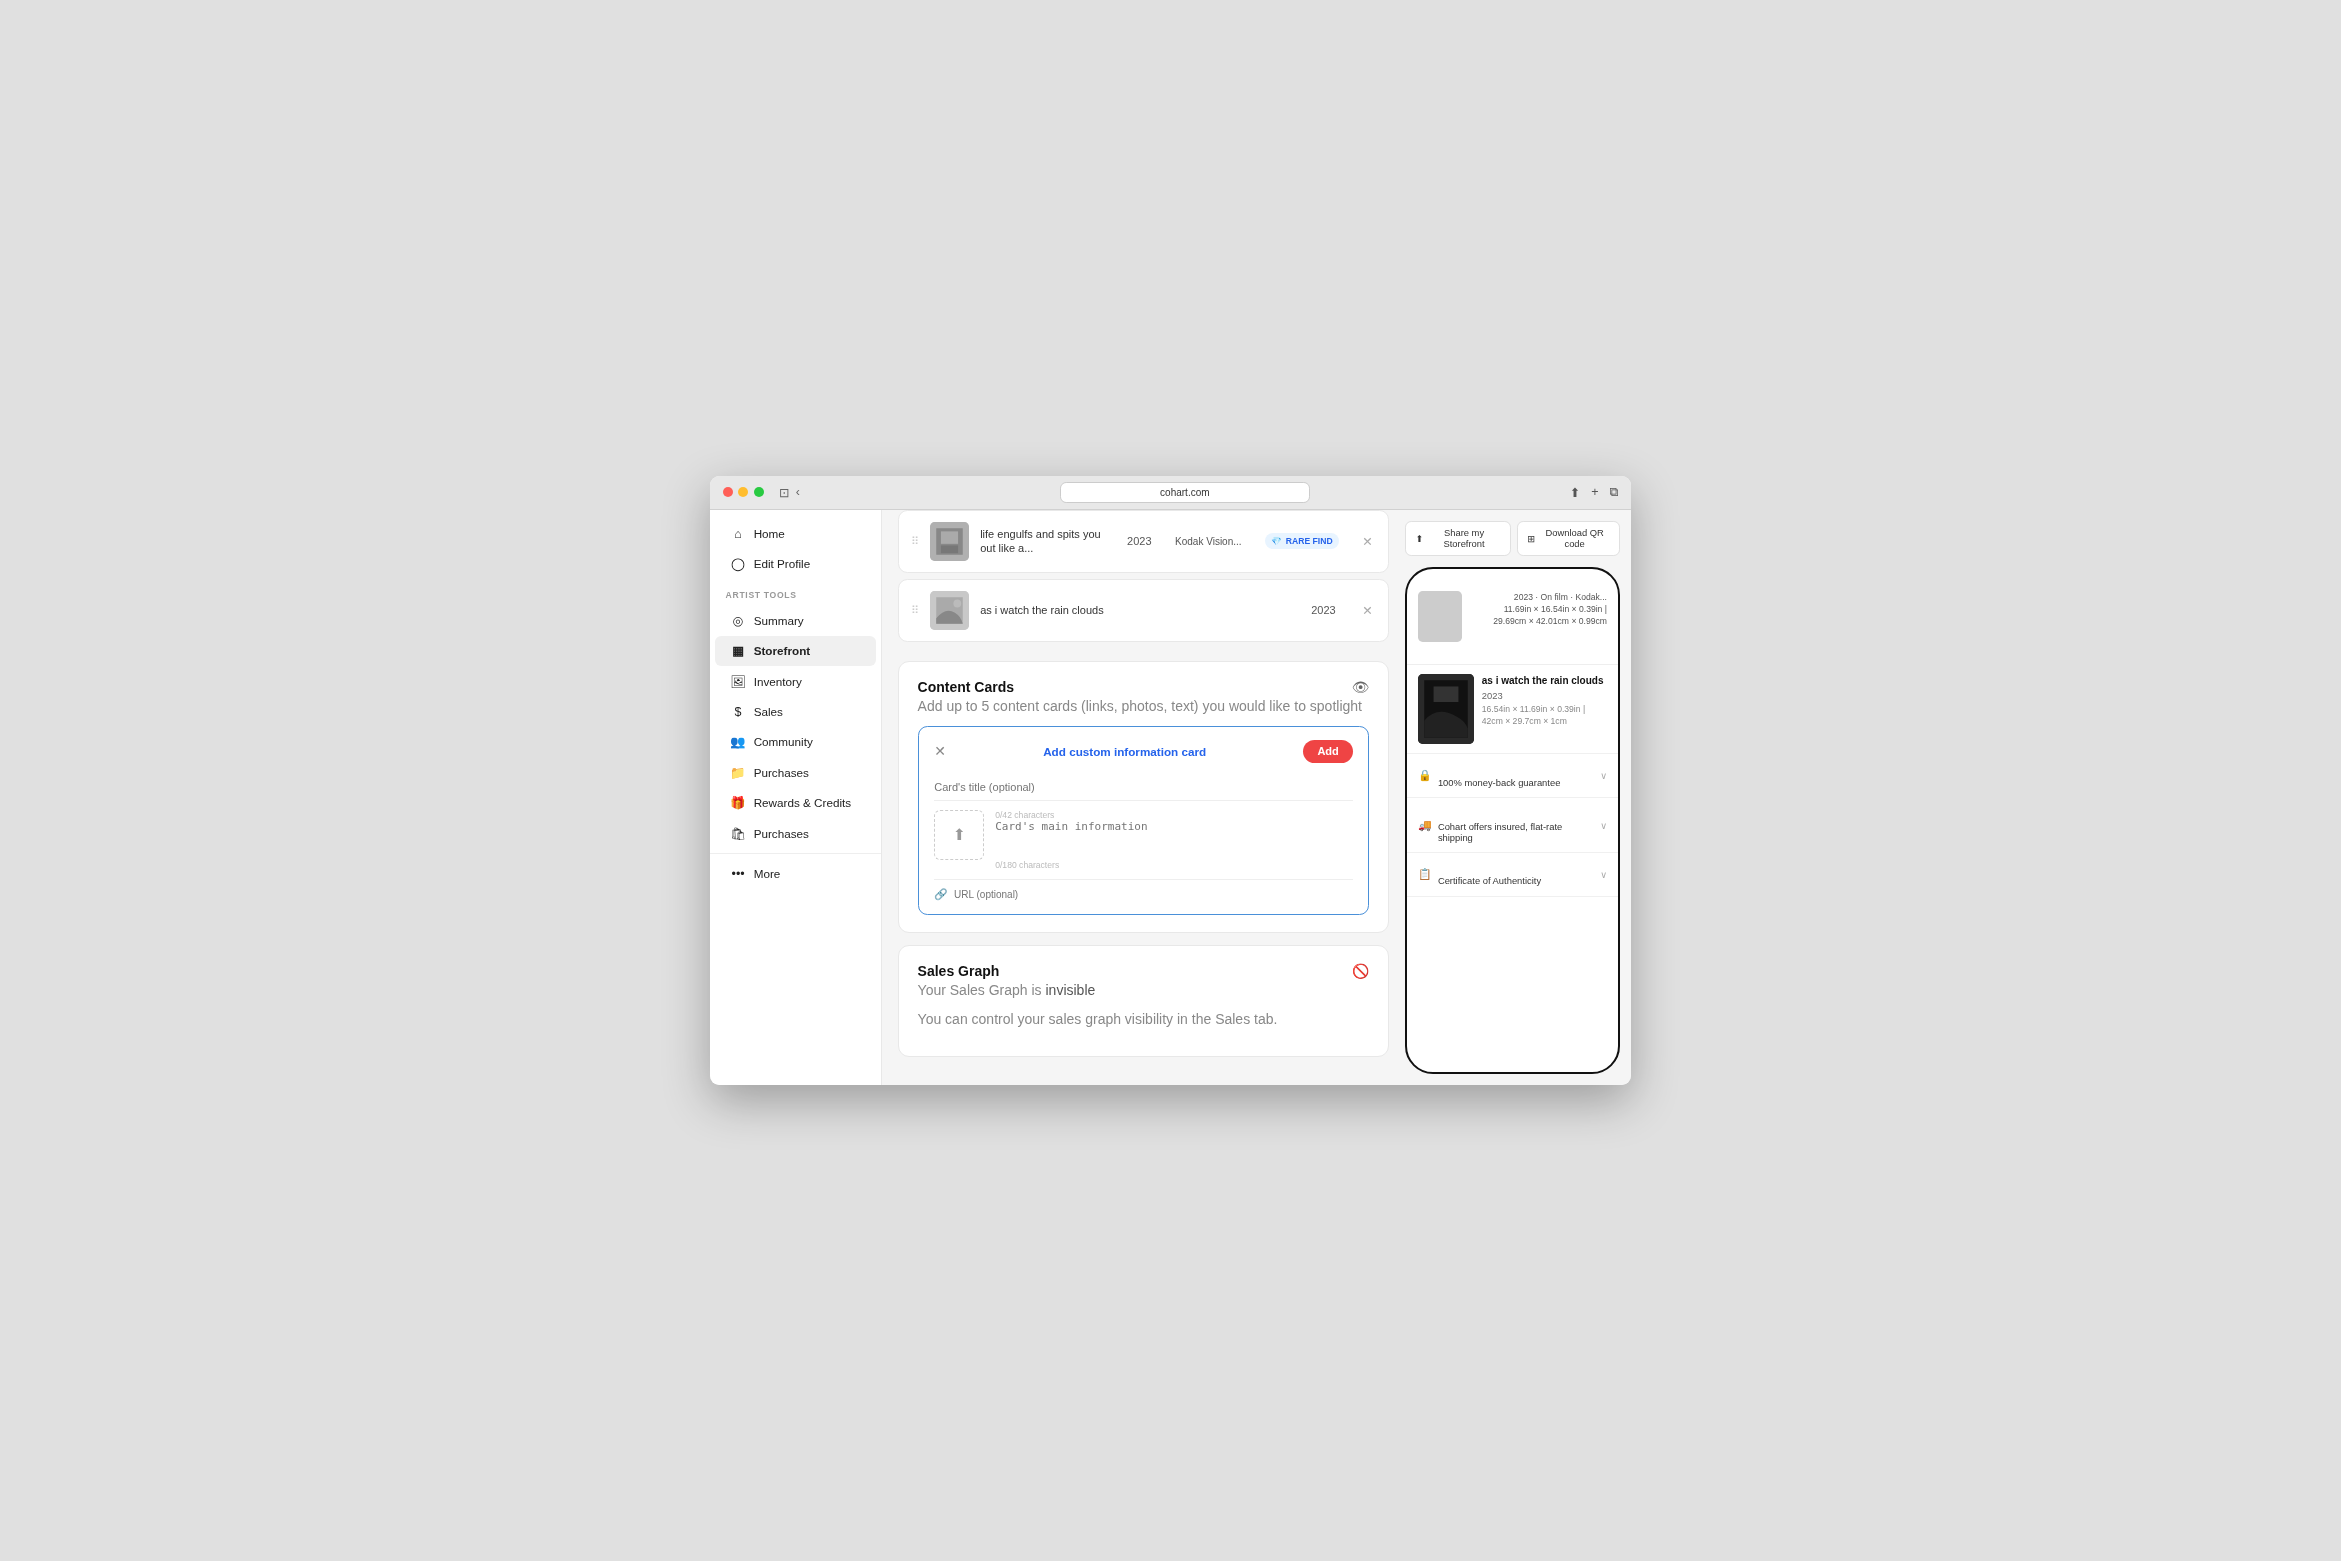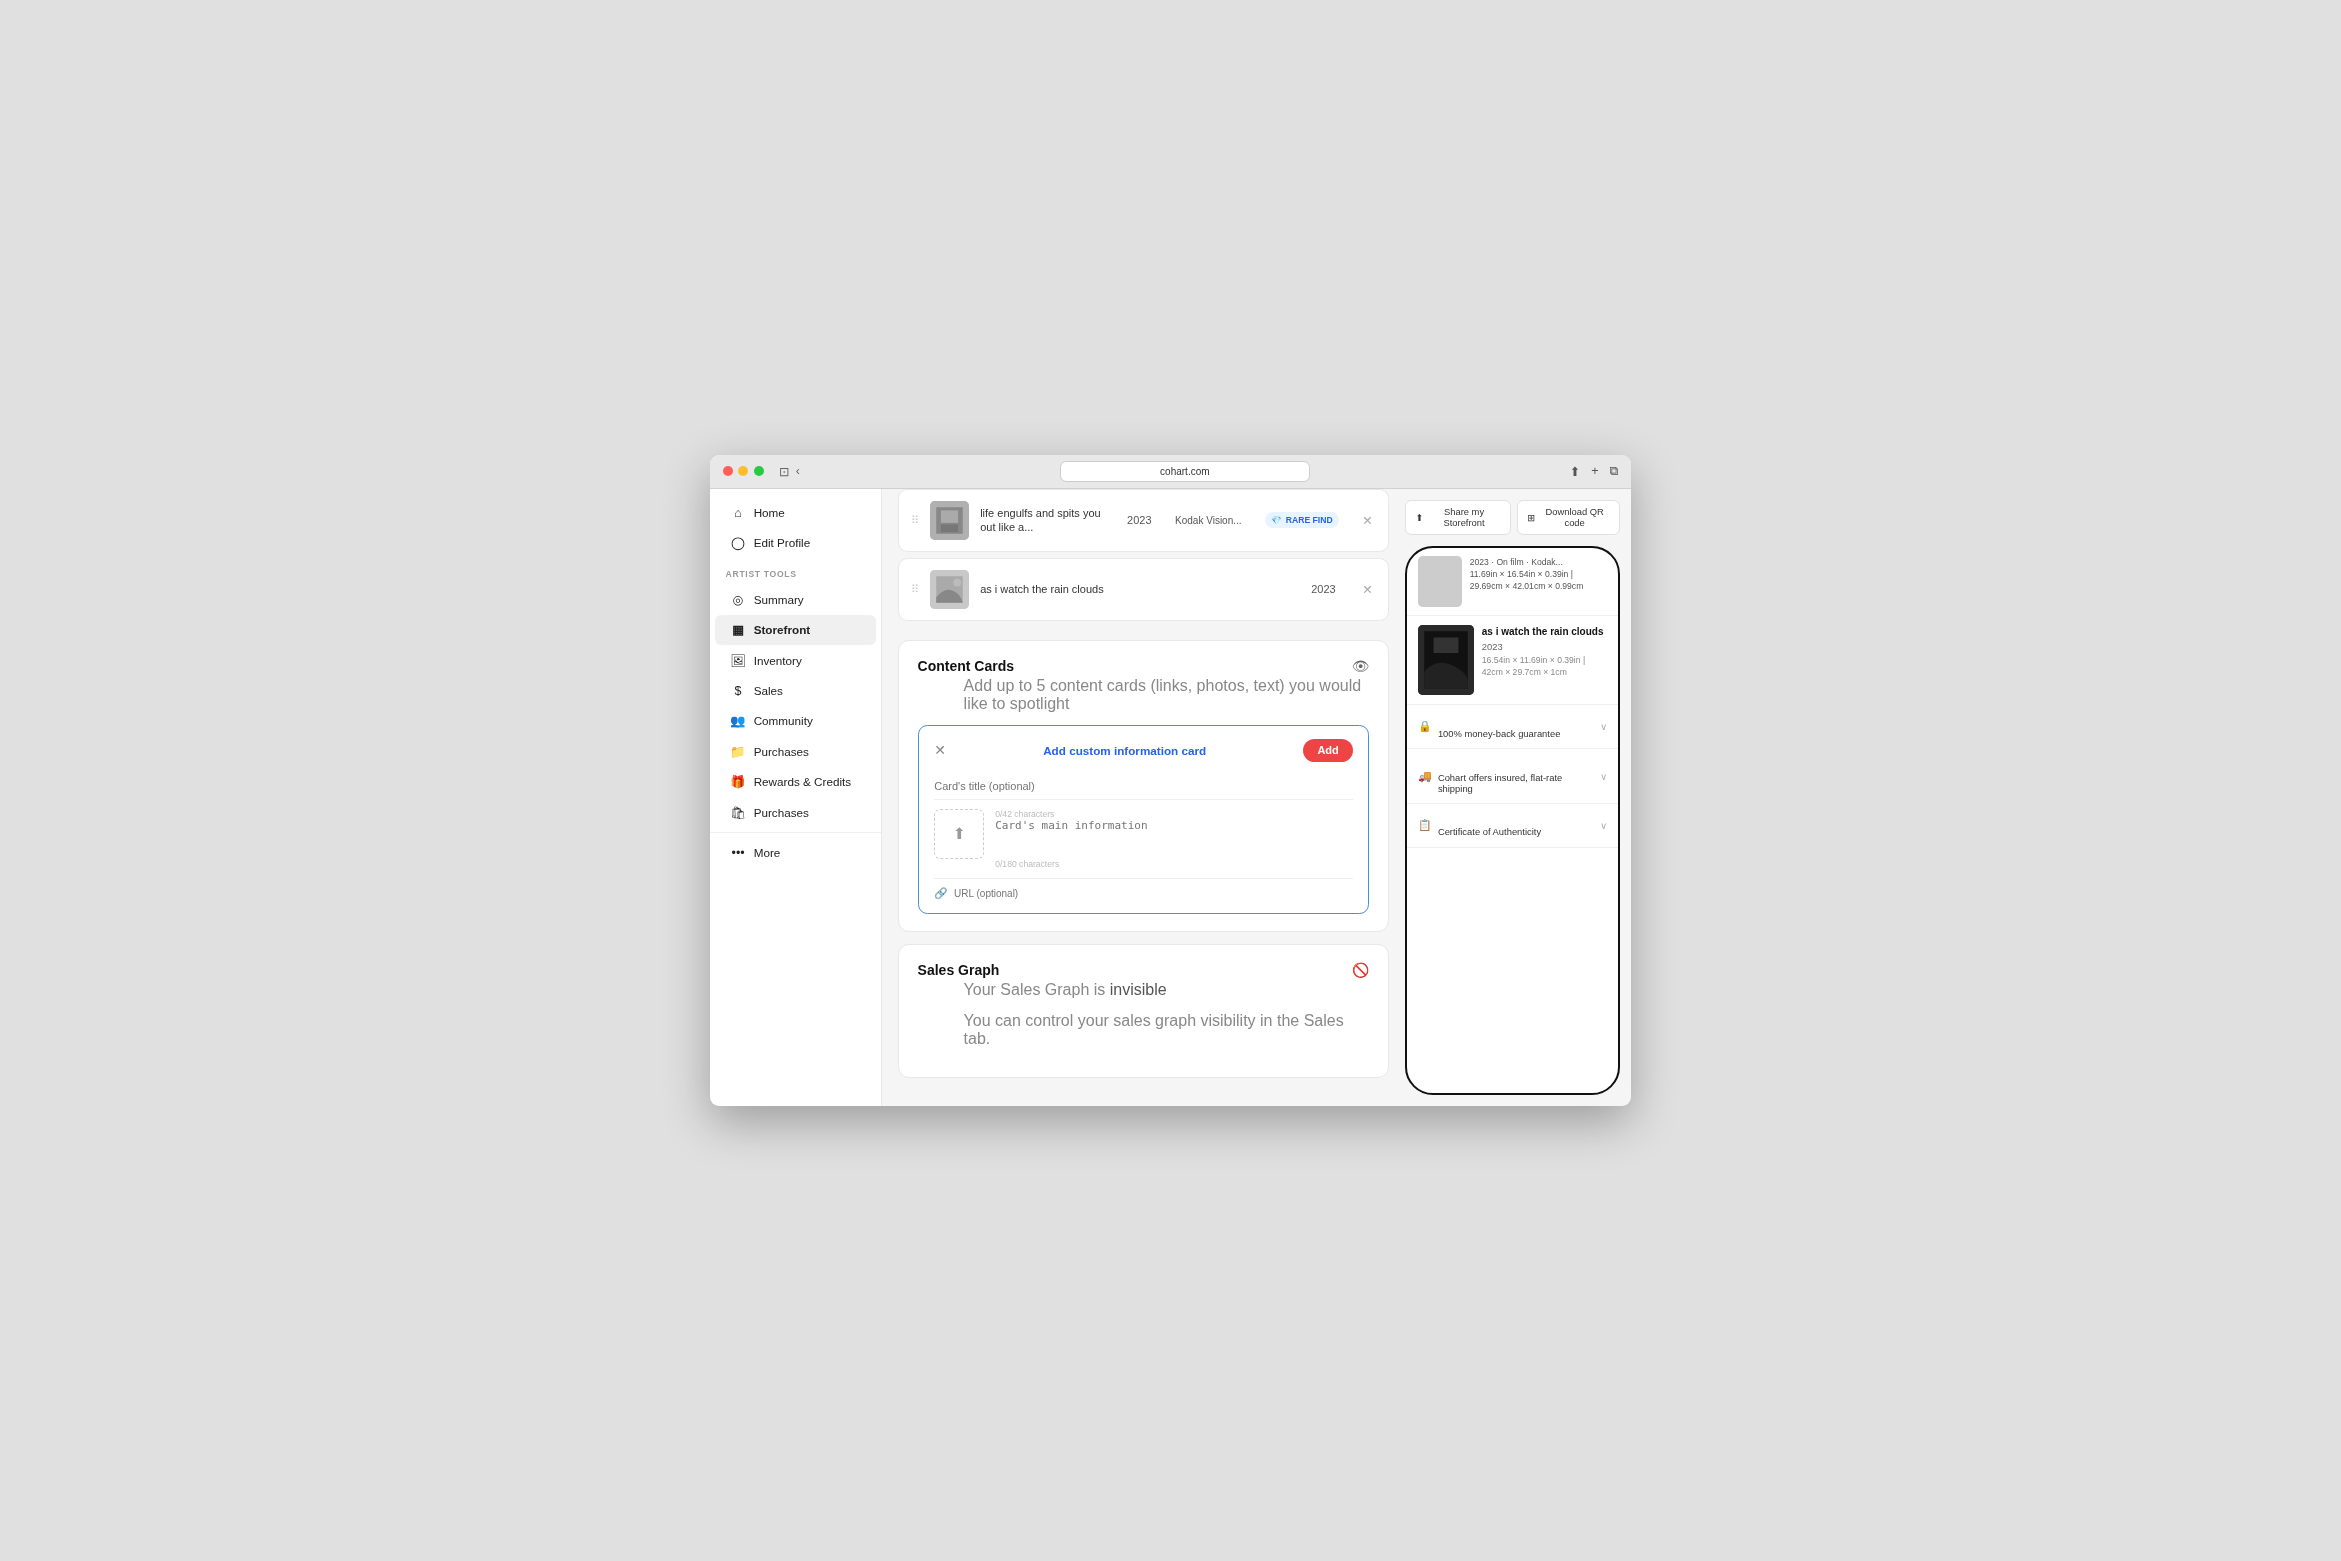--- a/index.html
+++ b/index.html
@@ -222,24 +222,23 @@
       align-items: center;
       justify-content: space-between;
       margin-bottom: 3.1px;
     }
     .section-title {
       font-size: 14px;
       font-weight: 700;
       color: #111;
     }
     .section-subtitle {
-      font-size: 16px;
+      font-size: 14px;
       color: #888;
       margin-bottom: 12.5px;
-      margin-left: 46px;
     }
     .section-eye-btn {
       color: #666;
       font-size: 14px;
       cursor: pointer;
     }
     
     .custom-card-form {
       border: 1.6px solid #4a90d9;
       border-radius: 9.4px;
@@ -430,22 +429,23 @@
       color: #4a90d9;
     }
     .phone-feature-text {
       font-size: 9.4px;
       color: #333;
       font-weight: 500;
       margin-top: 13px;
     }
     .phone-chevron { color: #aaa; font-size: 9.4px; }
     .phone-top-item {
-      padding: 8px 11px;
+      padding: 22px 11px;
       border-bottom: 0.8px solid #eee;
+      text-align: right;
     }
     .phone-top-item-inner {
       display: flex;
       gap: 7.8px;
       align-items: flex-start;
     }
     .phone-top-thumb-grey {
       width: 70px;
       height: 51px;
       background: #ccc;

